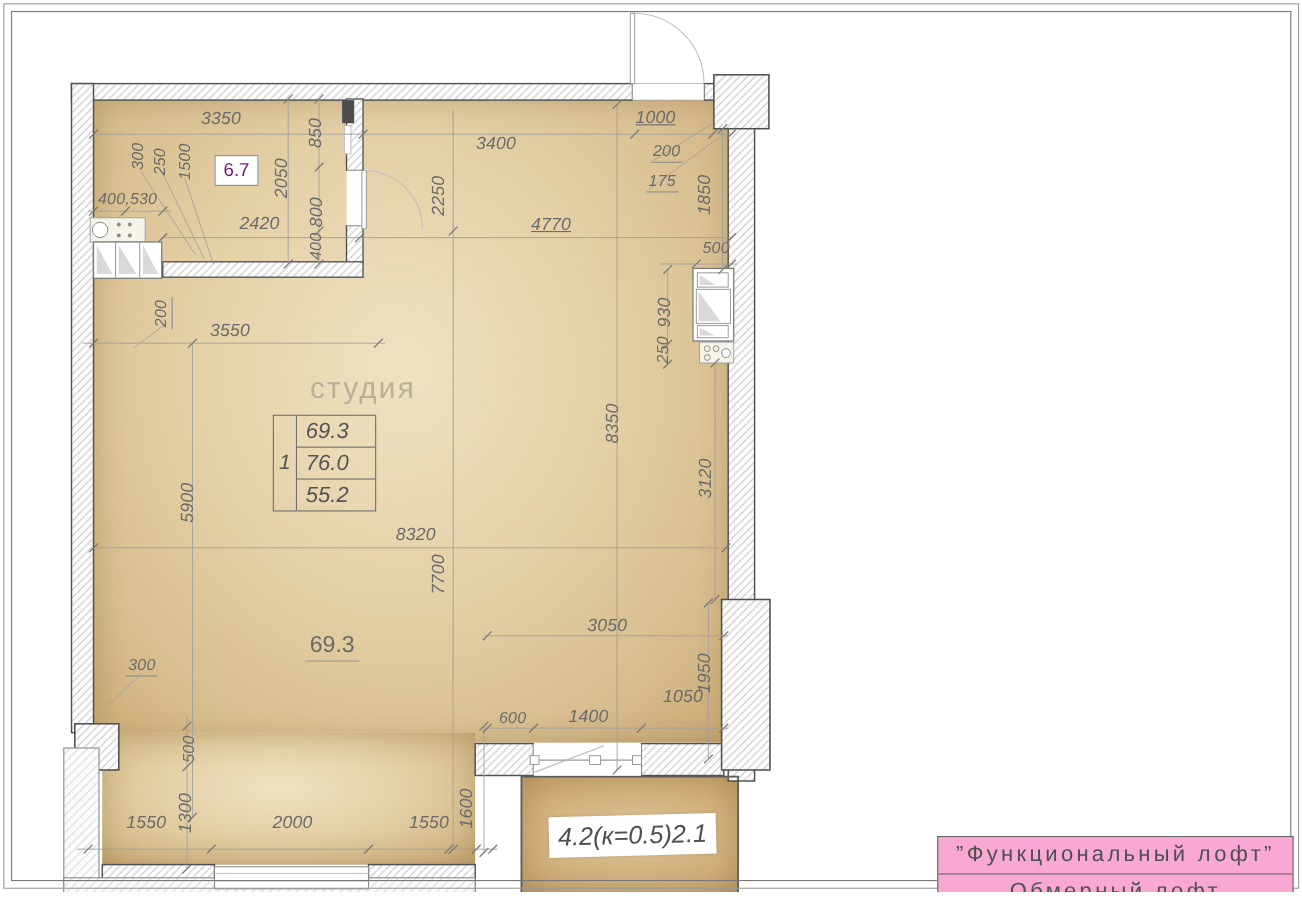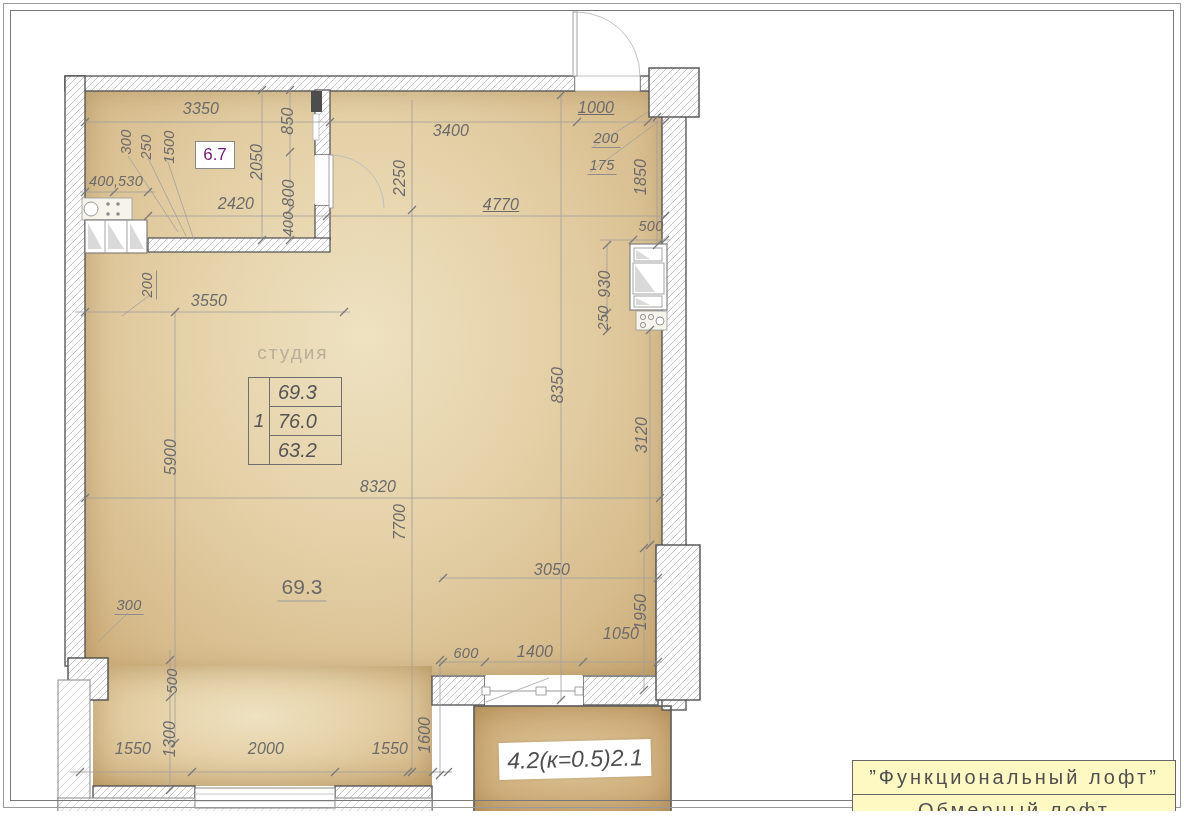--- a/index.html
+++ b/index.html
@@ -9,38 +9,38 @@
   .frame-inner{position:absolute;inset:10px;border:1.5px solid #787878;pointer-events:none;}
   svg{position:absolute;left:0;top:0;}
   .floor{position:absolute;background:radial-gradient(ellipse at 48% 42%, #eee2c2 0%, #e4d0a6 45%, #d7bc8d 78%, #c9a873 100%);
          box-shadow:inset 0 0 28px rgba(125,92,40,.33);}
   .floor.balc{background:radial-gradient(ellipse at 50% 50%, #dcc394 0%, #cfae7c 70%, #c3a06a 100%);}
   .dim{position:absolute;transform:translate(-50%,-50%);color:#6b6b6b;font-style:italic;
        font-size:16px;white-space:nowrap;letter-spacing:.2px;}
   .dim.v{transform:translate(-50%,-50%) rotate(-90deg);}
   .dim.u{border-bottom:1px solid #8d8d8d;padding:0 2px 1px 2px;}
   .dim.sm{font-size:14.5px;}
-  .studio-name{position:absolute;transform:translate(-50%,-50%);color:#b9af9a;font-size:19px;letter-spacing:2px;}
+  .studio-name{position:absolute;transform:translate(-50%,-50%);color:#b9af9a;font-size:27px;letter-spacing:2px;margin-left:37px;}
   .floor-area{position:absolute;transform:translate(-50%,-50%);color:#6a6a6a;font-size:21px;
               border-bottom:1.5px solid #9a9a9a;padding:0 4px 2px 4px;}
   .room-small{position:absolute;left:195px;top:141px;width:38px;height:26px;background:#fff;
               border:1px solid #8a8a8a;color:#701a75;font-size:17px;display:flex;align-items:center;justify-content:center;}
   .area-table{position:absolute;left:248px;top:377px;width:92px;height:86px;border:1.4px solid #6f6f6f;
               display:flex;background:transparent;}
   .area-table .col1{width:20px;border-right:1.4px solid #6f6f6f;display:flex;align-items:center;justify-content:center;
               color:#555;font-style:italic;font-size:19px;}
   .area-table .col2{flex:1;display:flex;flex-direction:column;}
   .area-table .cell{flex:1;display:flex;align-items:center;padding-left:8px;color:#555;font-style:italic;
               font-size:20px;border-bottom:1.4px solid #6f6f6f;}
   .area-table .cell:last-child{border-bottom:none;}
   .balc-label{position:absolute;left:499px;top:741px;width:152px;height:37px;background:#fff;
               transform:rotate(-1.5deg);box-shadow:0 0 3px rgba(0,0,0,.15);
               display:flex;align-items:center;justify-content:center;color:#4f4f4f;font-style:italic;font-size:23px;}
   .title-block{position:absolute;left:852px;top:760px;width:322px;height:66px;border:1.4px solid #666;
-               background:#fef9c3;display:flex;flex-direction:column;}
+               background:#f9a8d4;display:flex;flex-direction:column;}
   .title-block .row{flex:1;display:flex;align-items:center;justify-content:center;color:#4f4f4f;
                font-size:20px;letter-spacing:3px;}
   .title-block .row:first-child{border-bottom:1.4px solid #666;}
 </style>
 </head>
 <body>
 
 <div id="page">
 
   <div class="floor" style="left:85px;top:90px;width:580px;height:585px;"></div>
@@ -200,21 +200,21 @@
   <div class="dim" style="left:390px;top:749px;">1550</div>
   <div class="dim v" style="left:425px;top:735px;">1600</div>
 
   <div class="room-small">6.7</div>
   <div class="studio-name" style="left:293px;top:353px;">студия</div>
   <div class="area-table">
     <div class="col1">1</div>
     <div class="col2">
       <div class="cell">69.3</div>
       <div class="cell">76.0</div>
-      <div class="cell">63.2</div>
+      <div class="cell">55.2</div>
     </div>
   </div>
   <div class="floor-area" style="left:302px;top:588px;">69.3</div>
   <div class="balc-label">4.2(к=0.5)2.1</div>
 
   <div class="frame-outer"></div>
   <div class="frame-inner"></div>
   <div class="title-block">
     <div class="row">”Функциональный лофт”</div>
     <div class="row">Обмерный лофт</div>

